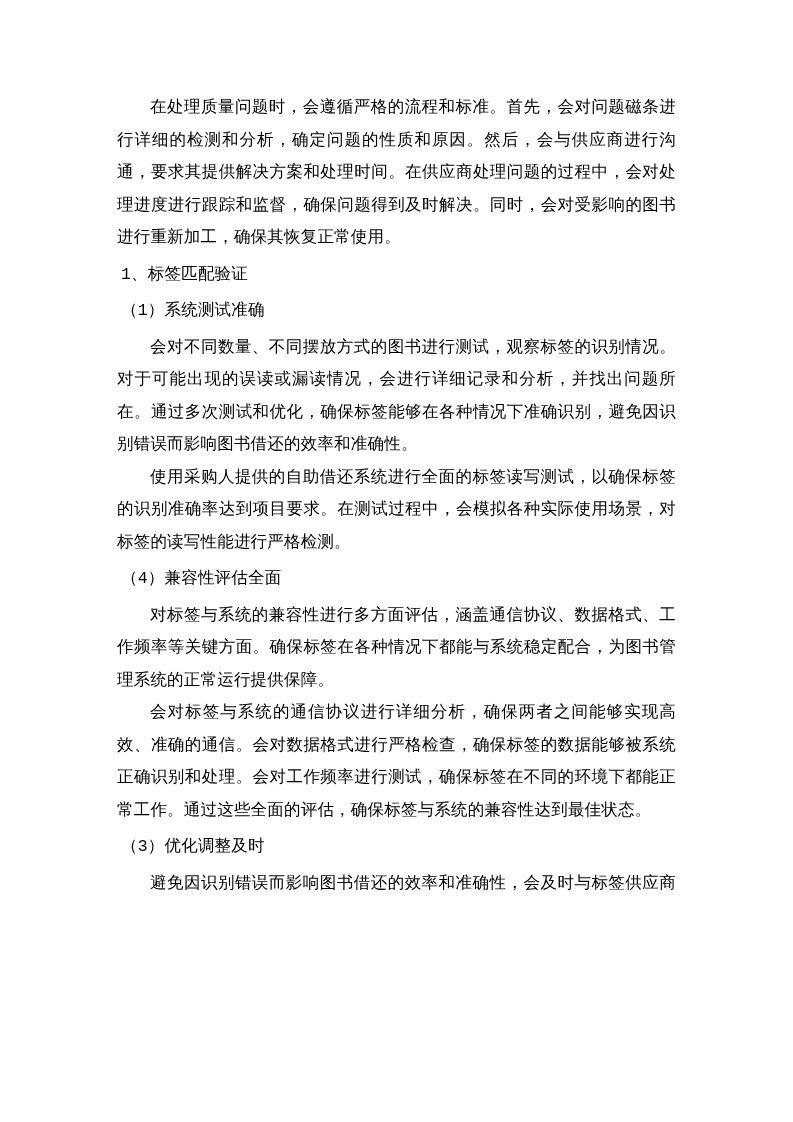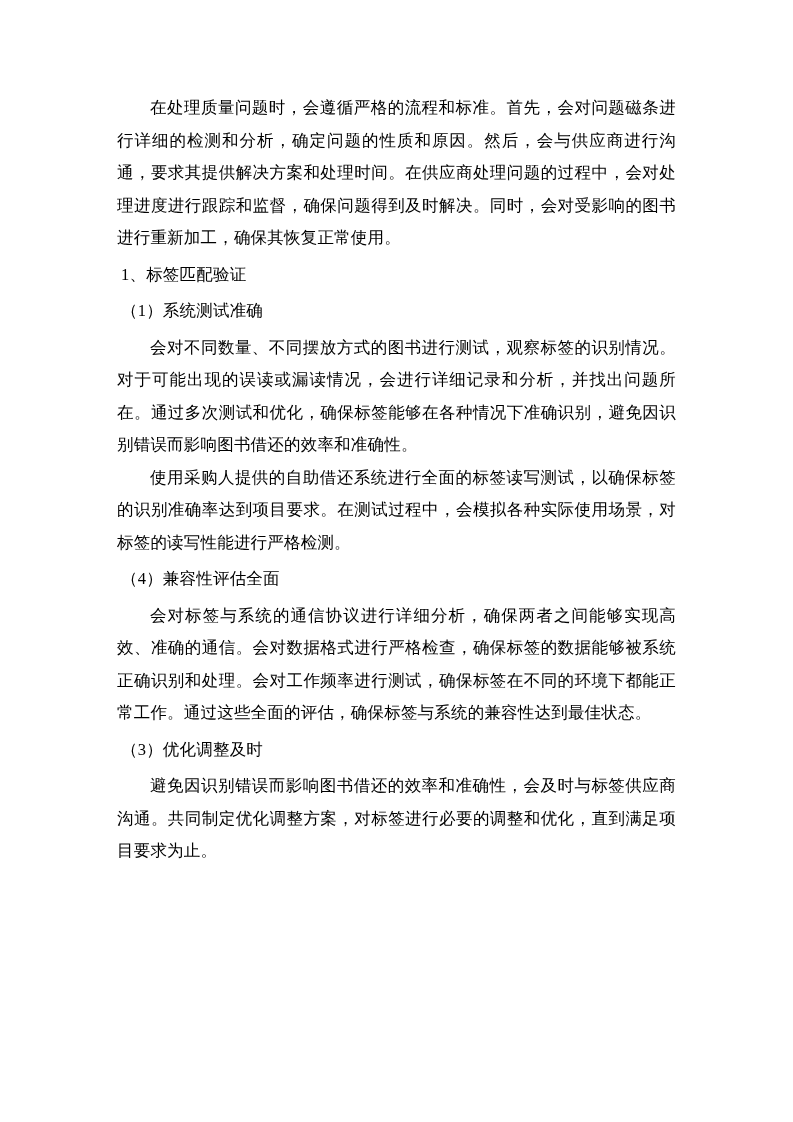--- a/index.html
+++ b/index.html
@@ -6,21 +6,21 @@
     margin: 0;
     padding: 0;
     background: #ffffff;
   }
   .page {
     position: relative;
     width: 793px;
     height: 890px;
     background: #ffffff;
     color: #000000;
-    font-family: Liberation Serif, serif;
+    font-family: Liberation Mono, monospace;
     overflow: hidden;
   }
   .content {
     position: absolute;
     left: 117px;
     top: 92px;
     width: 559px;
   }
   .body-para {
     font-size: 16.5px;
@@ -58,20 +58,21 @@
     <p class="subhead">1、标签匹配验证</p>
 
     <p class="subhead">（1）系统测试准确</p>
 
     <p class="body-para">会对不同数量、不同摆放方式的图书进行测试，观察标签的识别情况。对于可能出现的误读或漏读情况，会进行详细记录和分析，并找出问题所在。通过多次测试和优化，确保标签能够在各种情况下准确识别，避免因识别错误而影响图书借还的效率和准确性。</p>
 
     <p class="body-para">使用采购人提供的自助借还系统进行全面的标签读写测试，以确保标签的识别准确率达到项目要求。在测试过程中，会模拟各种实际使用场景，对标签的读写性能进行严格检测。</p>
 
     <p class="subhead">（4）兼容性评估全面</p>
 
+    <p class="body-para">对标签与系统的兼容性进行多方面评估，涵盖通信协议、数据格式、工作频率等关键方面。确保标签在各种情况下都能与系统稳定配合，为图书管理系统的正常运行提供保障。</p>
 
     <p class="body-para">会对标签与系统的通信协议进行详细分析，确保两者之间能够实现高效、准确的通信。会对数据格式进行严格检查，确保标签的数据能够被系统正确识别和处理。会对工作频率进行测试，确保标签在不同的环境下都能正常工作。通过这些全面的评估，确保标签与系统的兼容性达到最佳状态。</p>
 
     <p class="subhead">（3）优化调整及时</p>
 
     <p class="body-para">避免因识别错误而影响图书借还的效率和准确性，会及时与标签供应商沟通。共同制定优化调整方案，对标签进行必要的调整和优化，直到满足项目要求为止。</p>
 
   </div>
 </div>
 

